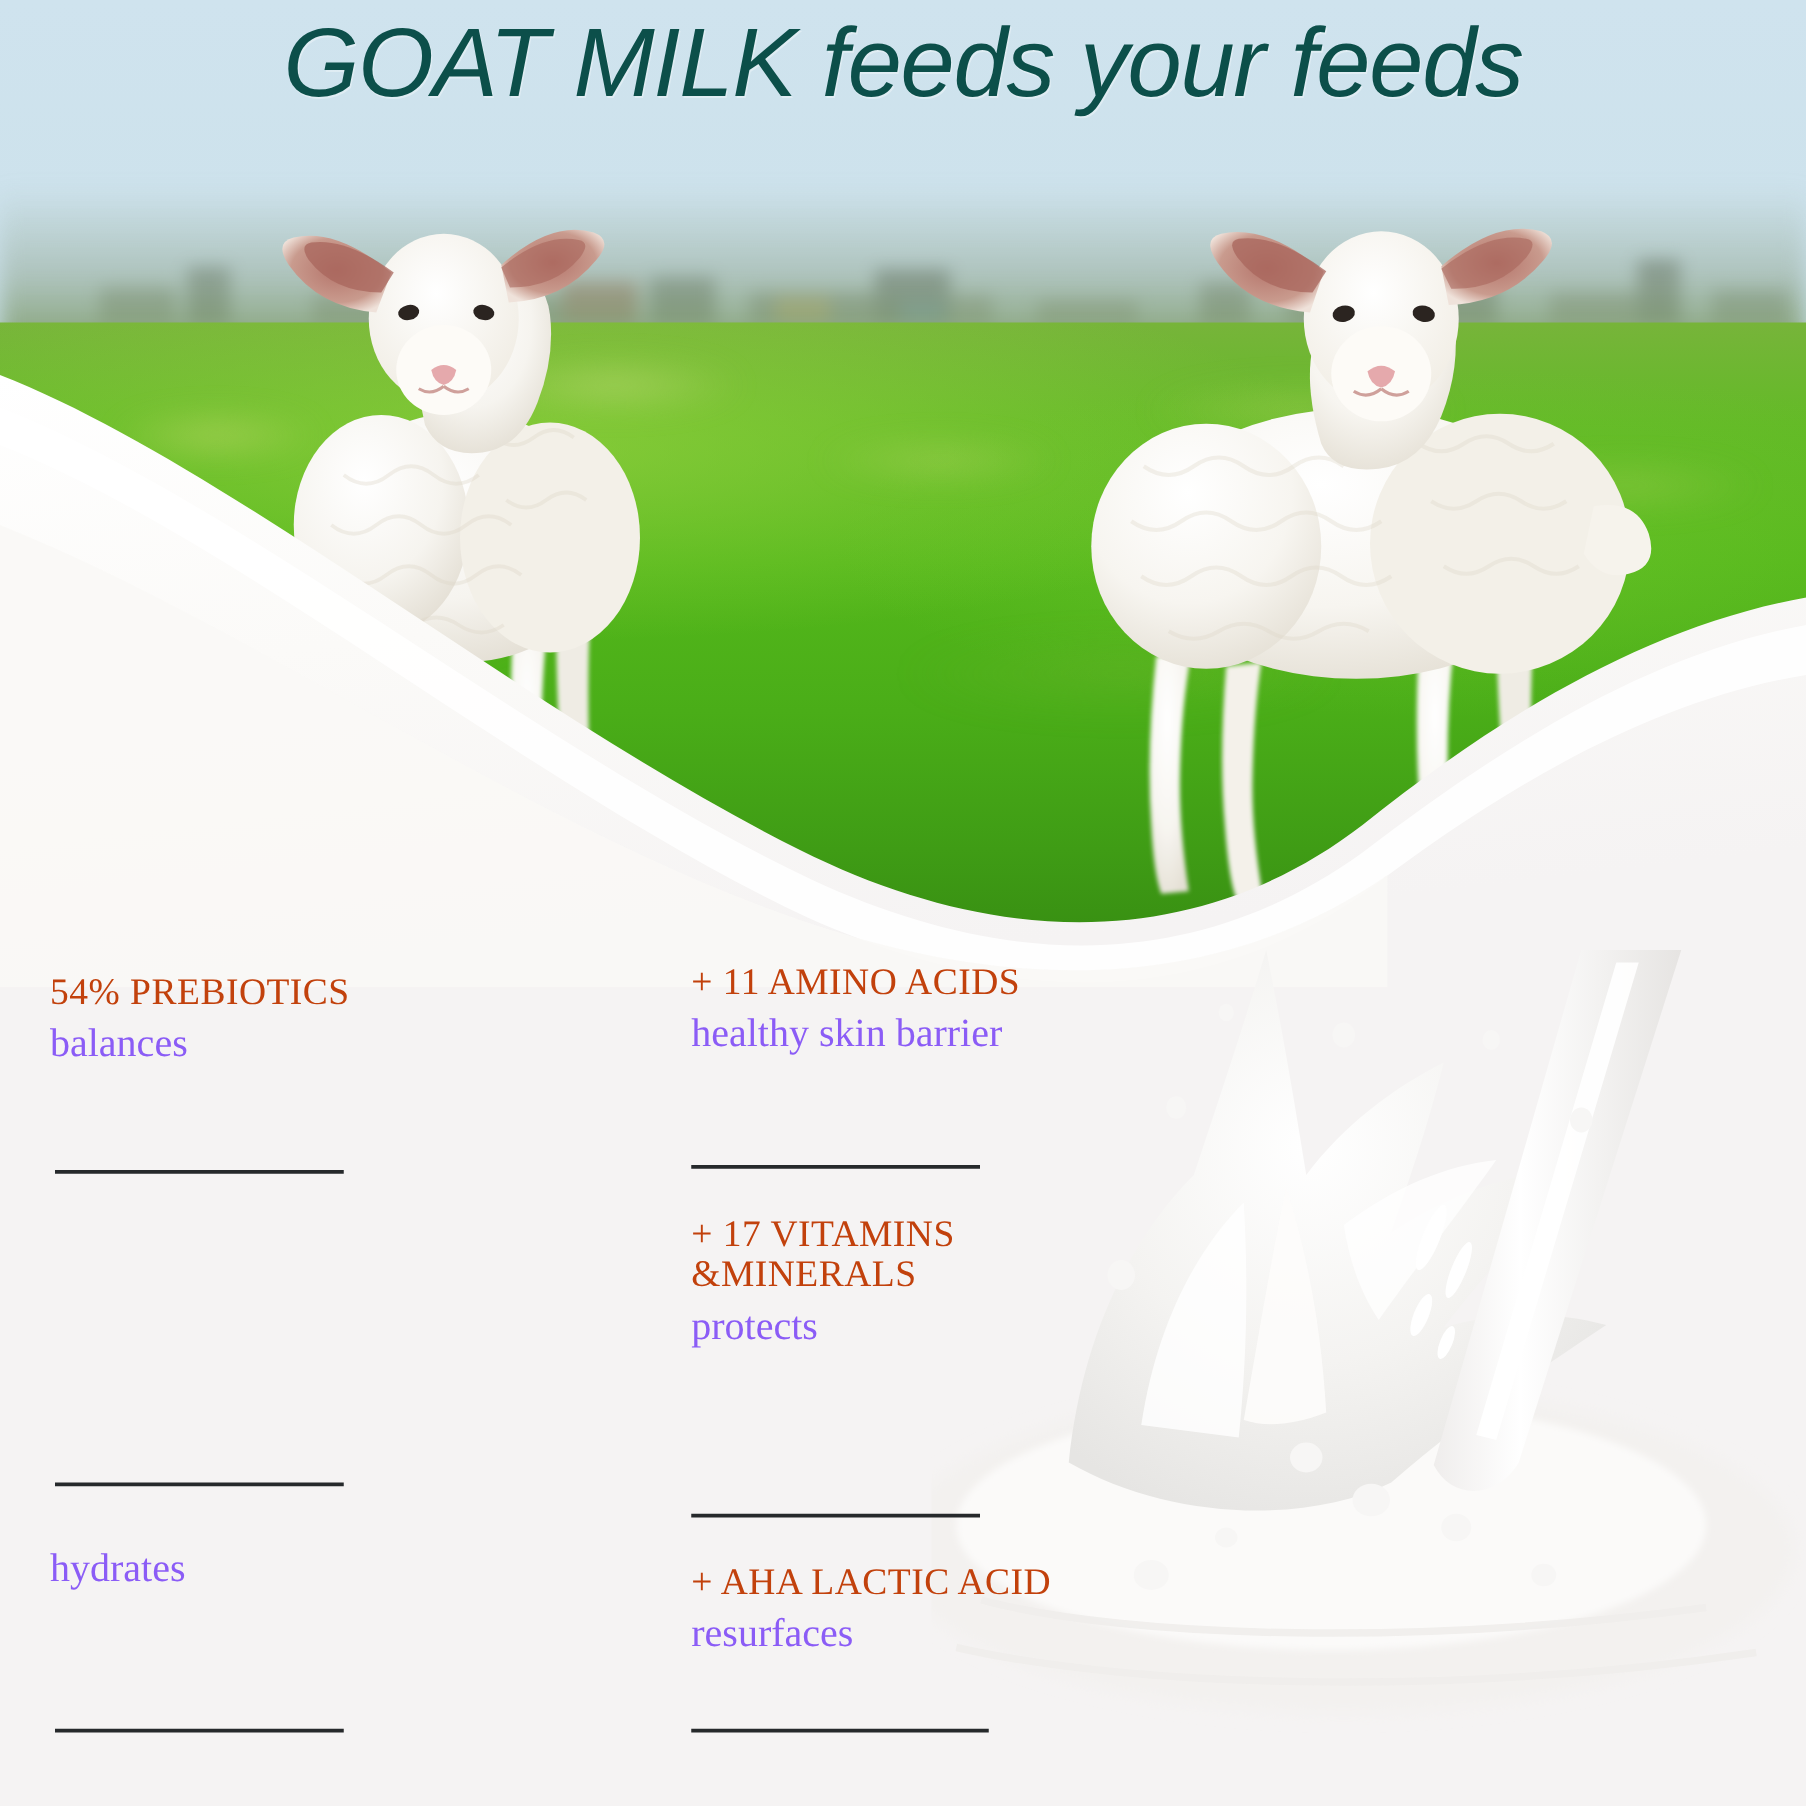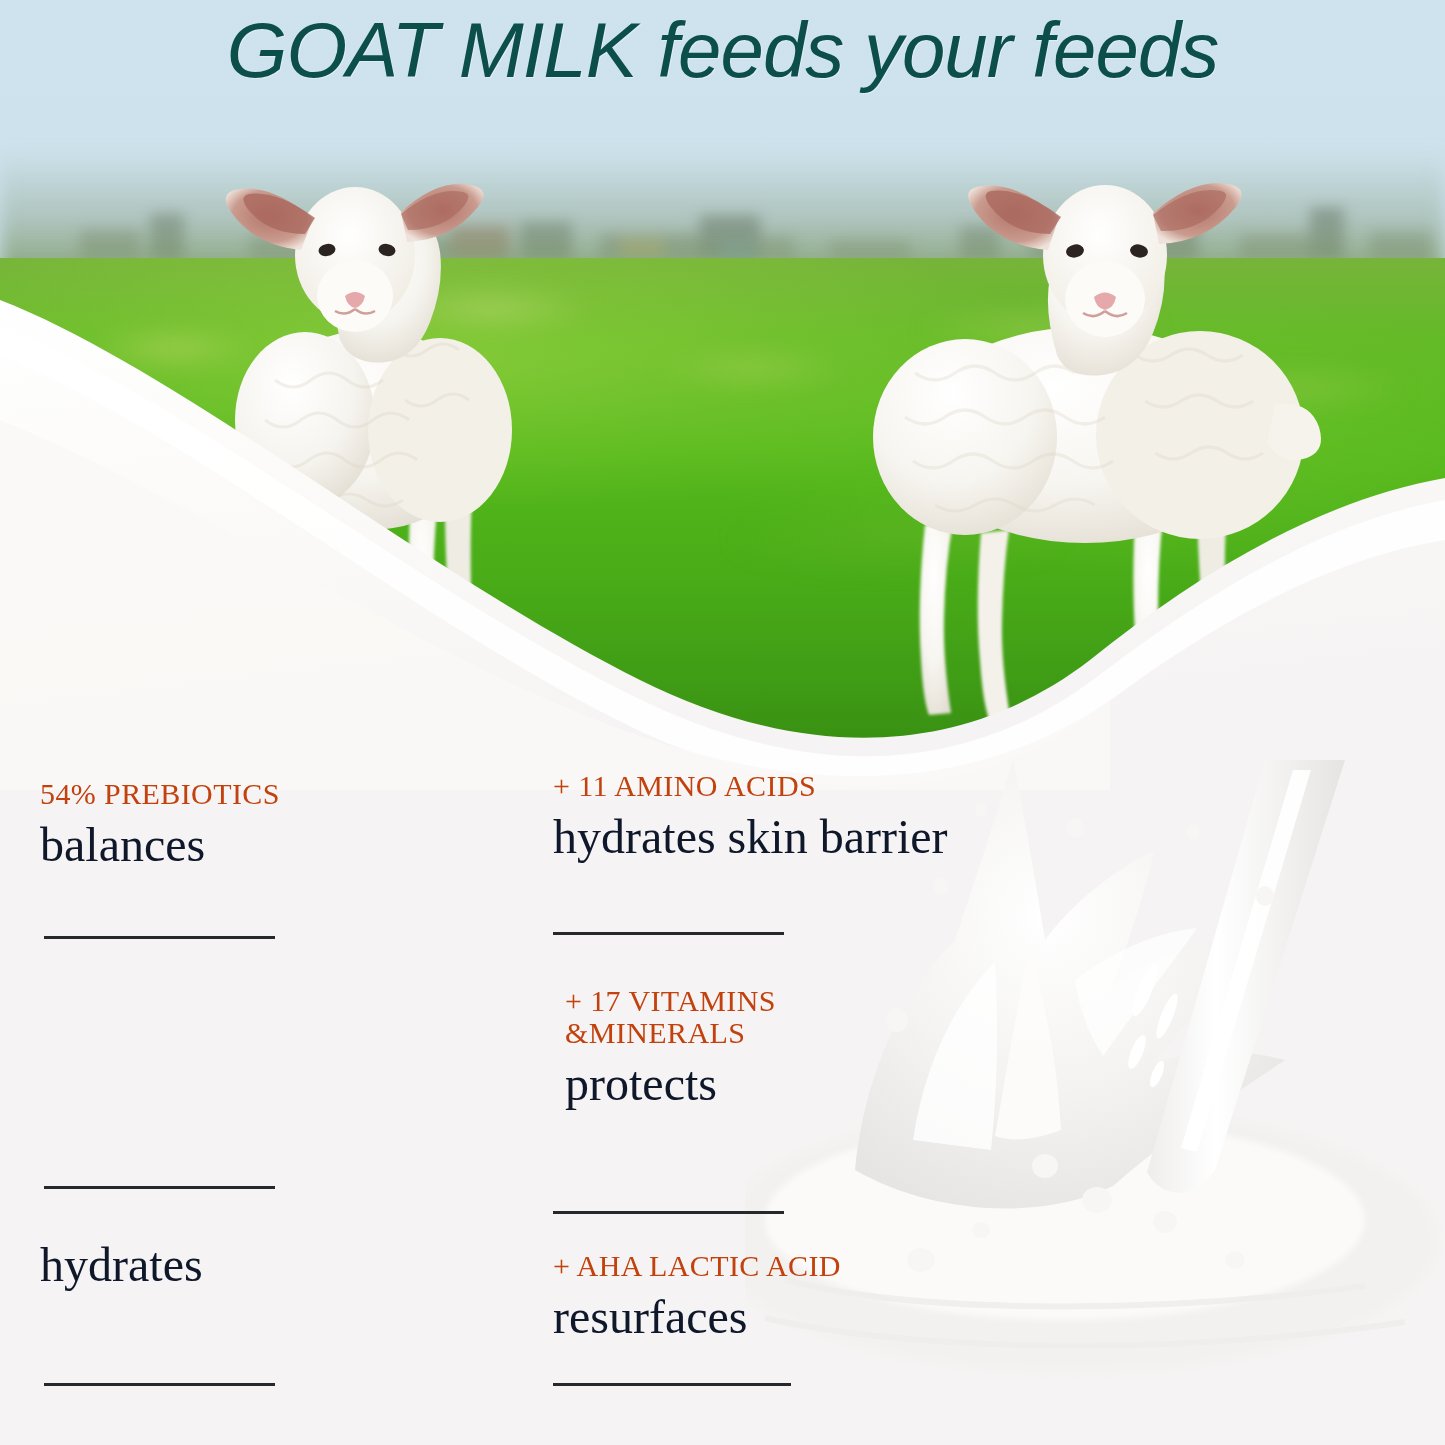--- a/index.html
+++ b/index.html
@@ -123,22 +123,22 @@
   .b-head {
     color: #c2410c;
     font-size: 30px;
     line-height: 1.06;
     letter-spacing: .4px;
     white-space: nowrap;
     margin: 0;
   }
   .b-head.wrap { white-space: normal; }
   .b-sub {
-    color: #0f172a;
-    font-size: 48px;
+    color: #8b5cf6;
+    font-size: 32px;
     line-height: 1.23;
     margin: 5px 0 0 0;
   }
   .divider {
     position: absolute;
     height: 3px;
     background: #26292b;
   }
 </style>
 </head>
@@ -423,25 +423,25 @@
       <div class="block" style="top:470px; left:18px; width:470px;">
         <p class="b-sub">hydrates</p>
       </div>
       <div class="divider" style="top:623px; left:22px; width:231px;"></div>
     </div>
 
     <div class="col col-right">
 
       <div class="block" style="top:10px; left:0px; width:470px;">
         <p class="b-head">+ 11 AMINO ACIDS</p>
-        <p class="b-sub">hydrates skin barrier</p>
+        <p class="b-sub">healthy skin barrier</p>
       </div>
       <div class="divider" style="top:172px; left:0px; width:231px;"></div>
 
-      <div class="block" style="top:225px; left:0px; width:400px;margin-left:12px;">
+      <div class="block" style="top:212px; left:0px; width:400px;">
         <p class="b-head wrap" style="max-width:360px;">+ 17 VITAMINS &amp;MINERALS</p>
         <p class="b-sub">protects</p>
       </div>
       <div class="divider" style="top:451px; left:0px; width:231px;"></div>
 
       <div class="block" style="top:490px; left:0px; width:500px;">
         <p class="b-head">+ AHA LACTIC ACID</p>
         <p class="b-sub">resurfaces</p>
       </div>
       <div class="divider" style="top:623px; left:0px; width:238px;"></div>

